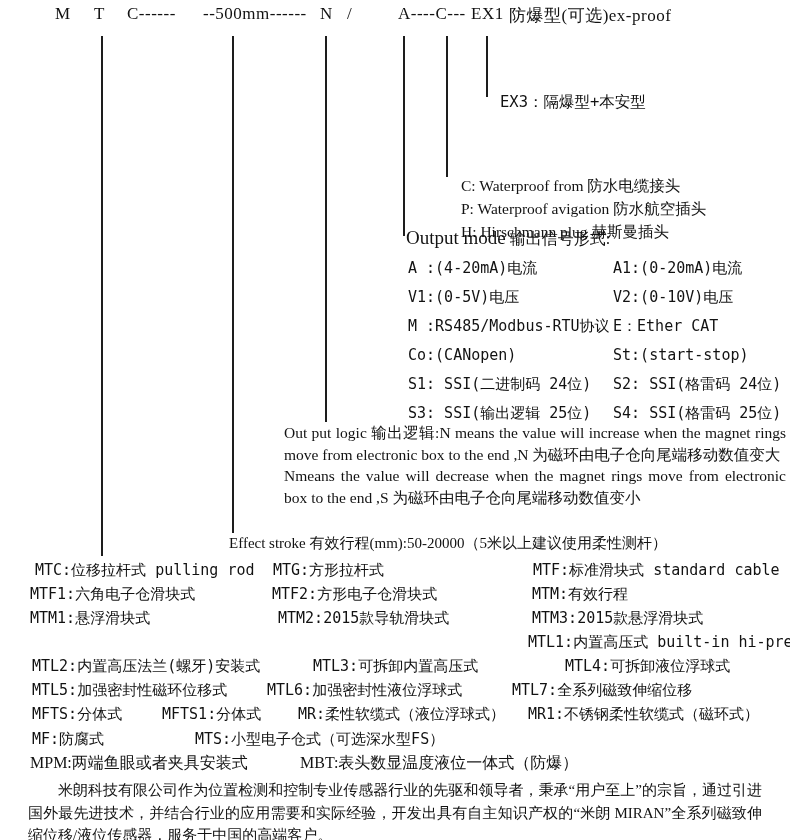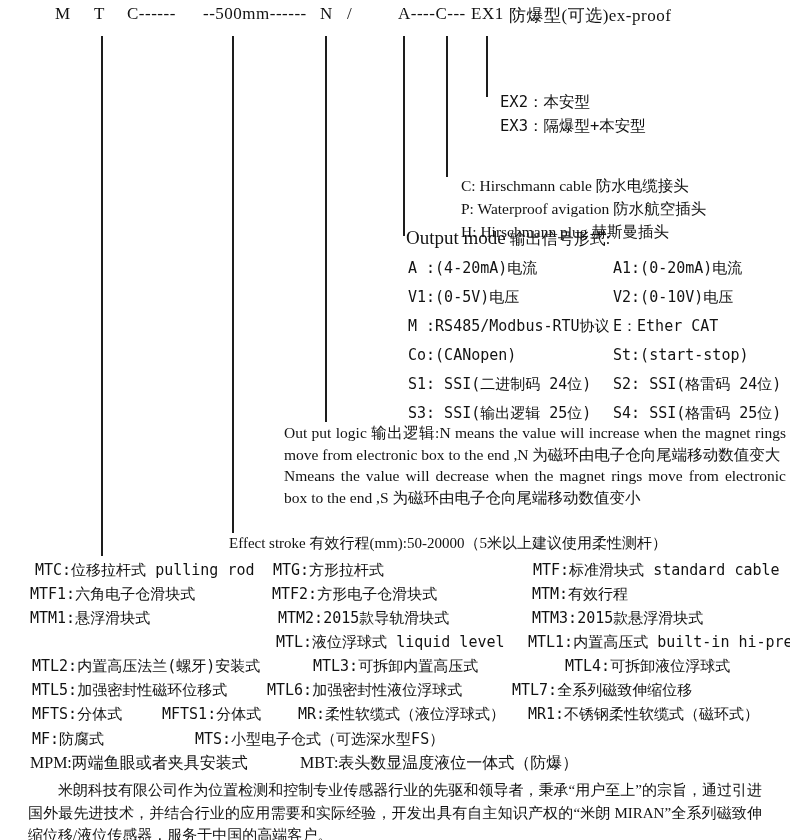--- a/index.html
+++ b/index.html
@@ -61,26 +61,25 @@
   </div>
 
   <div class="vline" style="left:101px; top:36px; height:520px;"></div>
   <div class="vline" style="left:232px; top:36px; height:497px;"></div>
   <div class="vline" style="left:325px; top:36px; height:386px;"></div>
   <div class="vline" style="left:403px; top:36px; height:200px;"></div>
   <div class="vline" style="left:446px; top:36px; height:141px;"></div>
   <div class="vline" style="left:486px; top:36px; height:61px;"></div>
 
   <div class="ex-block mono">
-    <div>EX2：本安型</div>
     <div>EX3：隔爆型+本安型</div>
   </div>
 
   <div class="conn-block serif">
-    <div>C: Hirschmann cable 防水电缆接头</div>
+    <div>C: Waterproof from 防水电缆接头</div>
     <div>P: Waterproof avigation 防水航空插头</div>
     <div>H: Hirschmann plug 赫斯曼插头</div>
   </div>
 
   <div class="om-head">
     <span class="en">Output mode</span>
     <span class="zh">输出信号形式:</span>
   </div>
 
   <div class="om-table mono">
@@ -127,21 +126,20 @@
       <span style="left:30px">MTF1:六角电子仓滑块式</span>
       <span style="left:272px">MTF2:方形电子仓滑块式</span>
       <span style="left:532px">MTM:有效行程</span>
     </div>
     <div class="model-row mono" style="top:609px">
       <span style="left:30px">MTM1:悬浮滑块式</span>
       <span style="left:278px">MTM2:2015款导轨滑块式</span>
       <span style="left:532px">MTM3:2015款悬浮滑块式</span>
     </div>
     <div class="model-row mono" style="top:633px">
-      <span style="left:276px">MTL:液位浮球式 liquid level</span>
       <span style="left:528px">MTL1:内置高压式 built-in hi-pressure</span>
     </div>
     <div class="model-row mono" style="top:657px">
       <span style="left:32px">MTL2:内置高压法兰(螺牙)安装式</span>
       <span style="left:313px">MTL3:可拆卸内置高压式</span>
       <span style="left:565px">MTL4:可拆卸液位浮球式</span>
     </div>
     <div class="model-row mono" style="top:681px">
       <span style="left:32px">MTL5:加强密封性磁环位移式</span>
       <span style="left:267px">MTL6:加强密封性液位浮球式</span>

